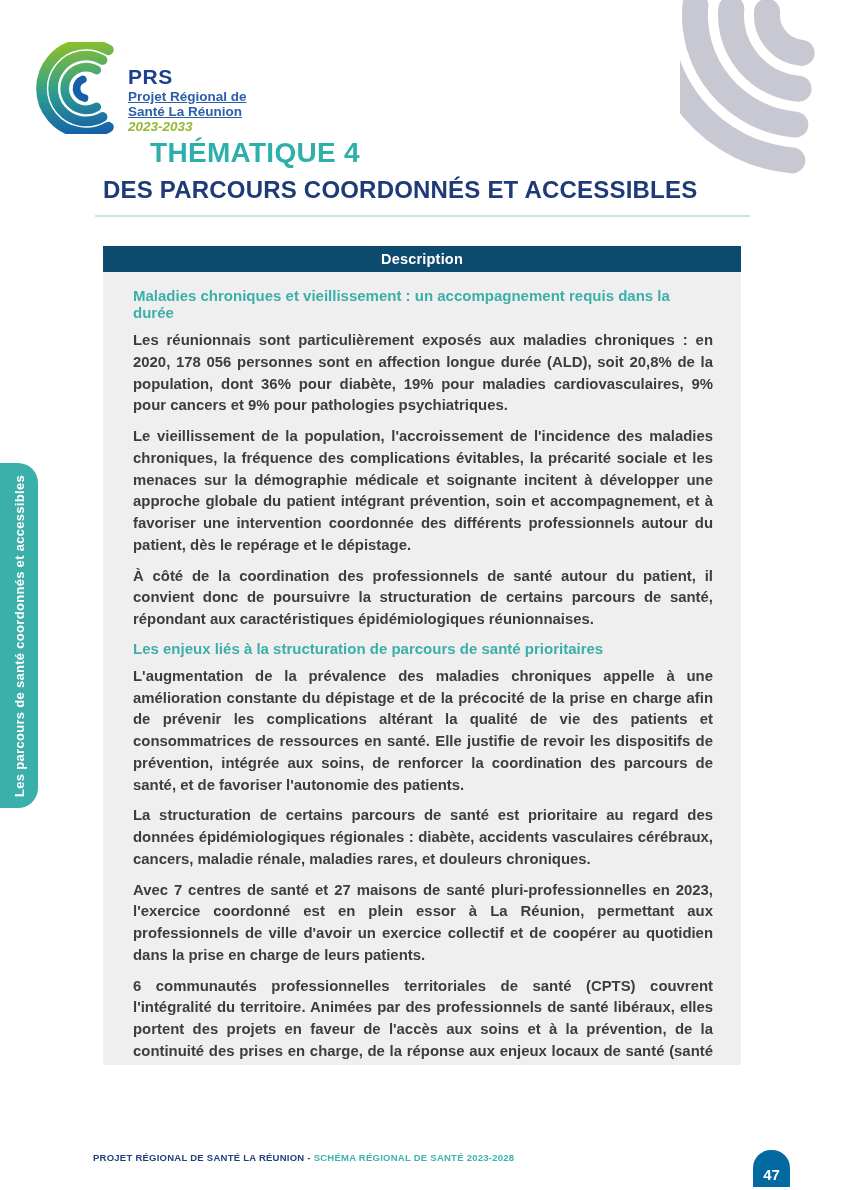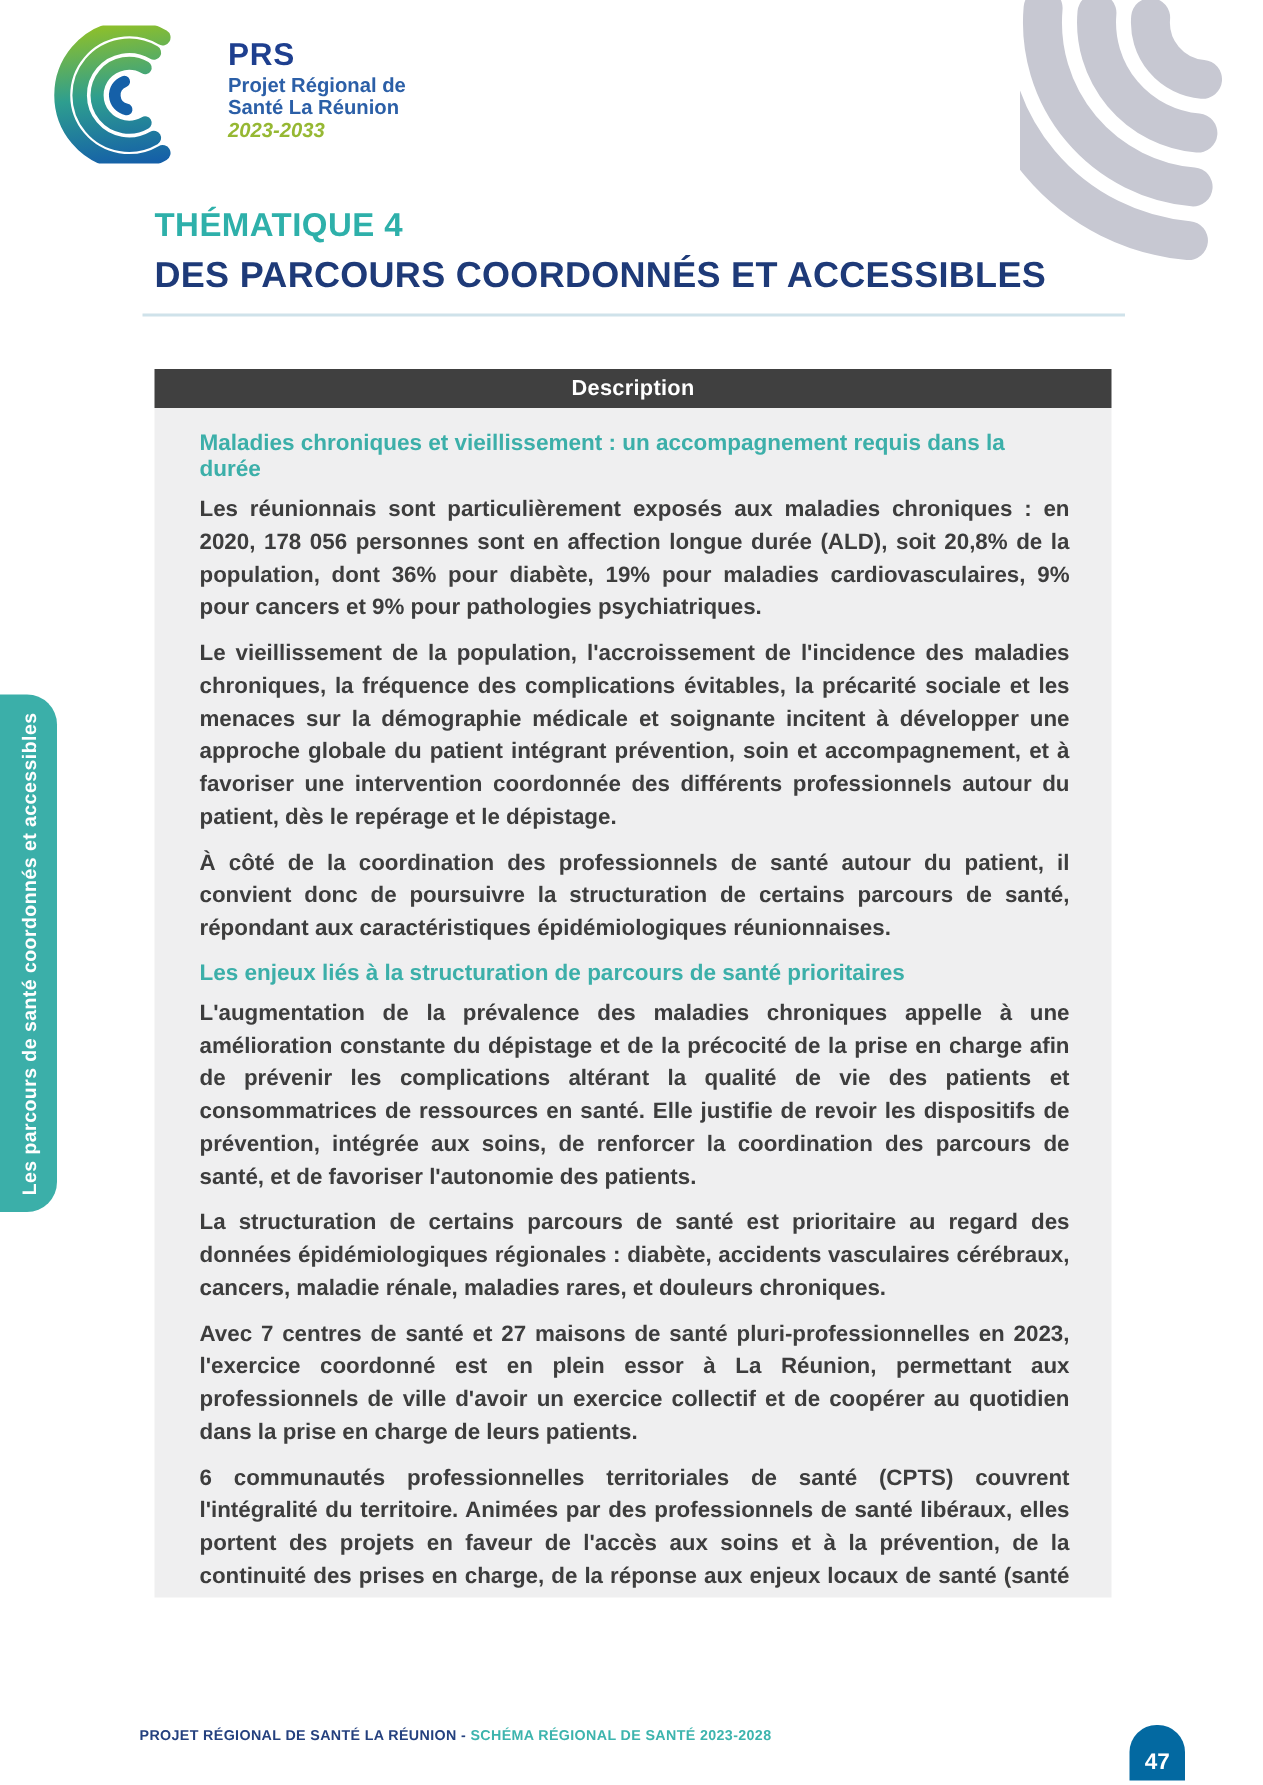--- a/index.html
+++ b/index.html
@@ -3,35 +3,35 @@
 <meta charset="utf-8">
 <style>
   html,body{margin:0;padding:0;background:#ffffff;}
   .page{
     position:relative;width:842px;height:1190px;background:#ffffff;
     font-family:"Liberation Sans",sans-serif;overflow:hidden;
   }
   
   .corner-arcs{position:absolute;top:0;right:0;width:162px;height:185px;}
   
-  .logo{position:absolute;top:17px;left:28px;display:flex;align-items:flex-start;gap:24px;}
+  .logo{position:absolute;top:42px;left:28px;display:flex;align-items:flex-end;}
   .logo-arcs{width:92px;height:92px;flex:0 0 auto;}
   .logo-text{margin-left:8px;margin-top:8px;line-height:1.12;}
   .logo-acronym{font-size:21px;font-weight:bold;color:#1e3f8f;letter-spacing:.5px;}
-  .logo-name{font-size:13.5px;font-weight:bold;color:#2b5fa7;}
+  .logo-name{font-size:13.5px;font-weight:bold;color:#2b5fa7;text-decoration:underline;}
   .logo-years{font-size:13.5px;font-weight:bold;color:#96b833;font-style:italic;}
   
   .title-block{position:absolute;left:103px;top:137px;width:650px;}
-  .kicker{font-size:22px;font-weight:bold;color:#2eb0aa;letter-spacing:.3px;}
+  .kicker{font-size:28px;font-weight:bold;color:#2eb0aa;letter-spacing:.3px;margin-left:47px;}
   .main-title{font-size:24px;font-weight:bold;color:#1e3a78;margin-top:7px;letter-spacing:.2px;}
   .title-rule{margin-top:11px;border:0;border-top:2px solid #cfe2ea;width:655px;margin-left:-8px;}
   
   .section{position:absolute;left:103px;top:246px;width:638px;}
   .section-bar{
-    height:26px;line-height:26px;background:#404040;color:#ffffff;
+    height:26px;line-height:26px;background:#0c4a6e;color:#ffffff;
     text-align:center;font-size:14.5px;font-weight:bold;letter-spacing:.2px;
   }
   .section-body{
     background:#efeff0;padding:13px 28px 14px 30px;height:793px;overflow:hidden;
     box-sizing:border-box;
   }
   .section-body p{margin:0 0 9px 0;font-weight:bold;}
   .section-body p.paragraph{
     font-size:14.9px;line-height:1.46;color:#3d3d3d;text-align:justify;
   }

